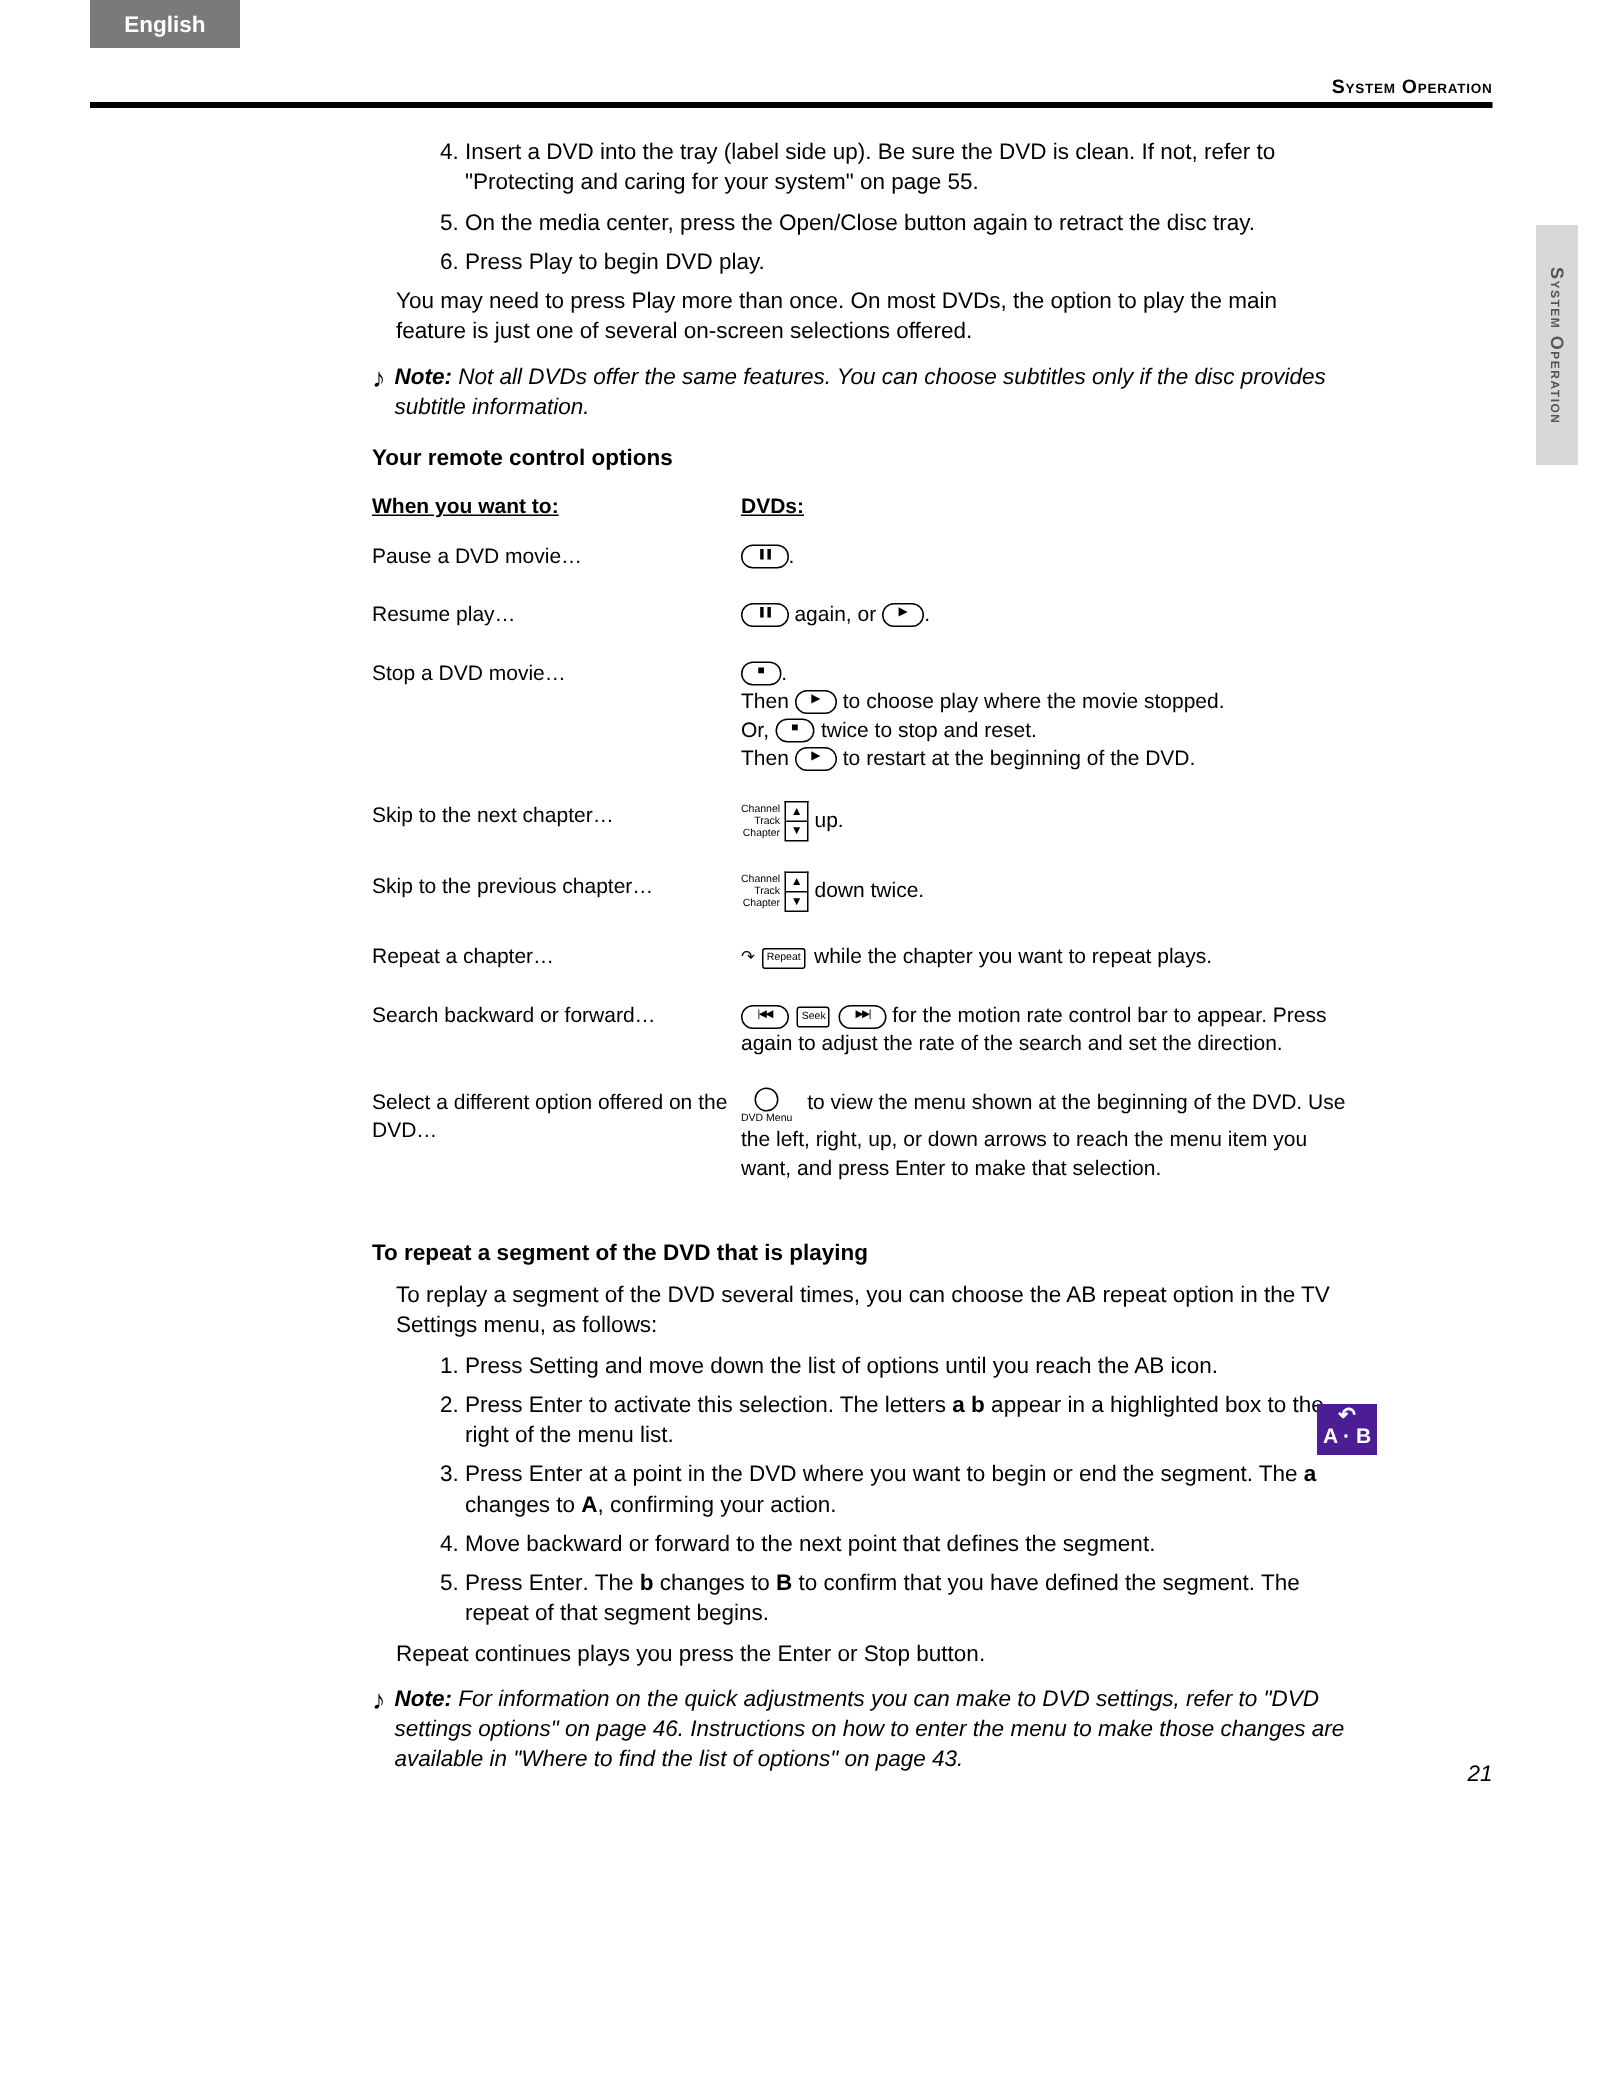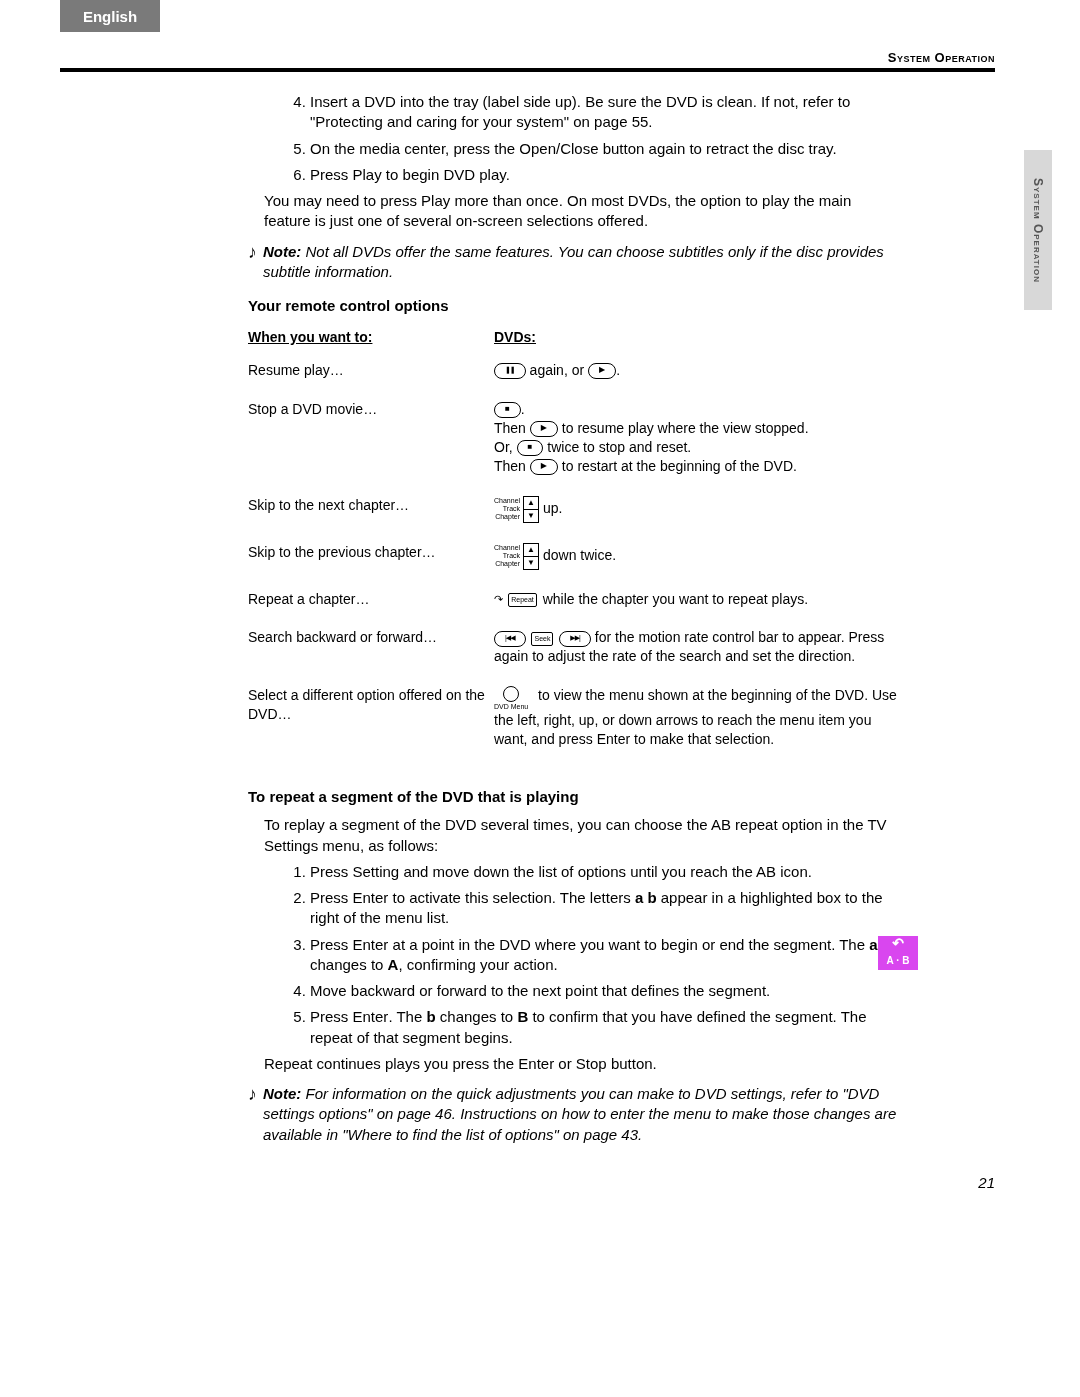--- a/index.html
+++ b/index.html
@@ -198,24 +198,24 @@
     border: 1.2px solid #000;
     border-radius: 50%;
     margin-bottom: 1px;
   }
   .ab-icon {
     position: absolute;
     top: 844px;
     right: -10px;
     width: 40px;
     height: 34px;
-    background: #d946ef;
+    background: #4c1d95;
     color: #fff;
     font-weight: bold;
-    font-size: 10px;
+    font-size: 14px;
     display: flex;
     align-items: flex-end;
     justify-content: center;
     padding-bottom: 3px;
     box-sizing: border-box;
   }
   .ab-icon::before {
     content: "↶";
     position: absolute;
     top: -2px;
@@ -263,28 +263,32 @@
 
     <h4>Your remote control options</h4>
 
     <table class="opts">
       <tbody>
           <tr>
         <th>When you want to:</th>
         <th>DVDs:</th>
       </tr>
       <tr>
+        <td>Pause a DVD movie…</td>
+        <td><span class="btn btn-pill icn-pause"></span>.</td>
+      </tr>
+      <tr>
         <td>Resume play…</td>
         <td><span class="btn btn-pill icn-pause"></span><span> again, or </span><span class="btn btn-pill icn-play"></span>.</td>
       </tr>
       <tr>
         <td>Stop a DVD movie…</td>
         <td>
           <span class="btn btn-pill icn-stop"></span>.<br>
-          <span>Then </span><span class="btn btn-pill icn-play"></span><span> to resume play where the view stopped.</span><br>
+          <span>Then </span><span class="btn btn-pill icn-play"></span><span> to choose play where the movie stopped.</span><br>
           <span>Or, </span><span class="btn btn-pill icn-stop"></span><span> twice to stop and reset.</span><br>
           <span>Then </span><span class="btn btn-pill icn-play"></span><span> to restart at the beginning of the DVD.</span>
         </td>
       </tr>
       <tr>
         <td>Skip to the next chapter…</td>
         <td>
           <span class="chan-cluster">
             <span class="chan-labels" style="white-space:pre;">Channel
 Track

